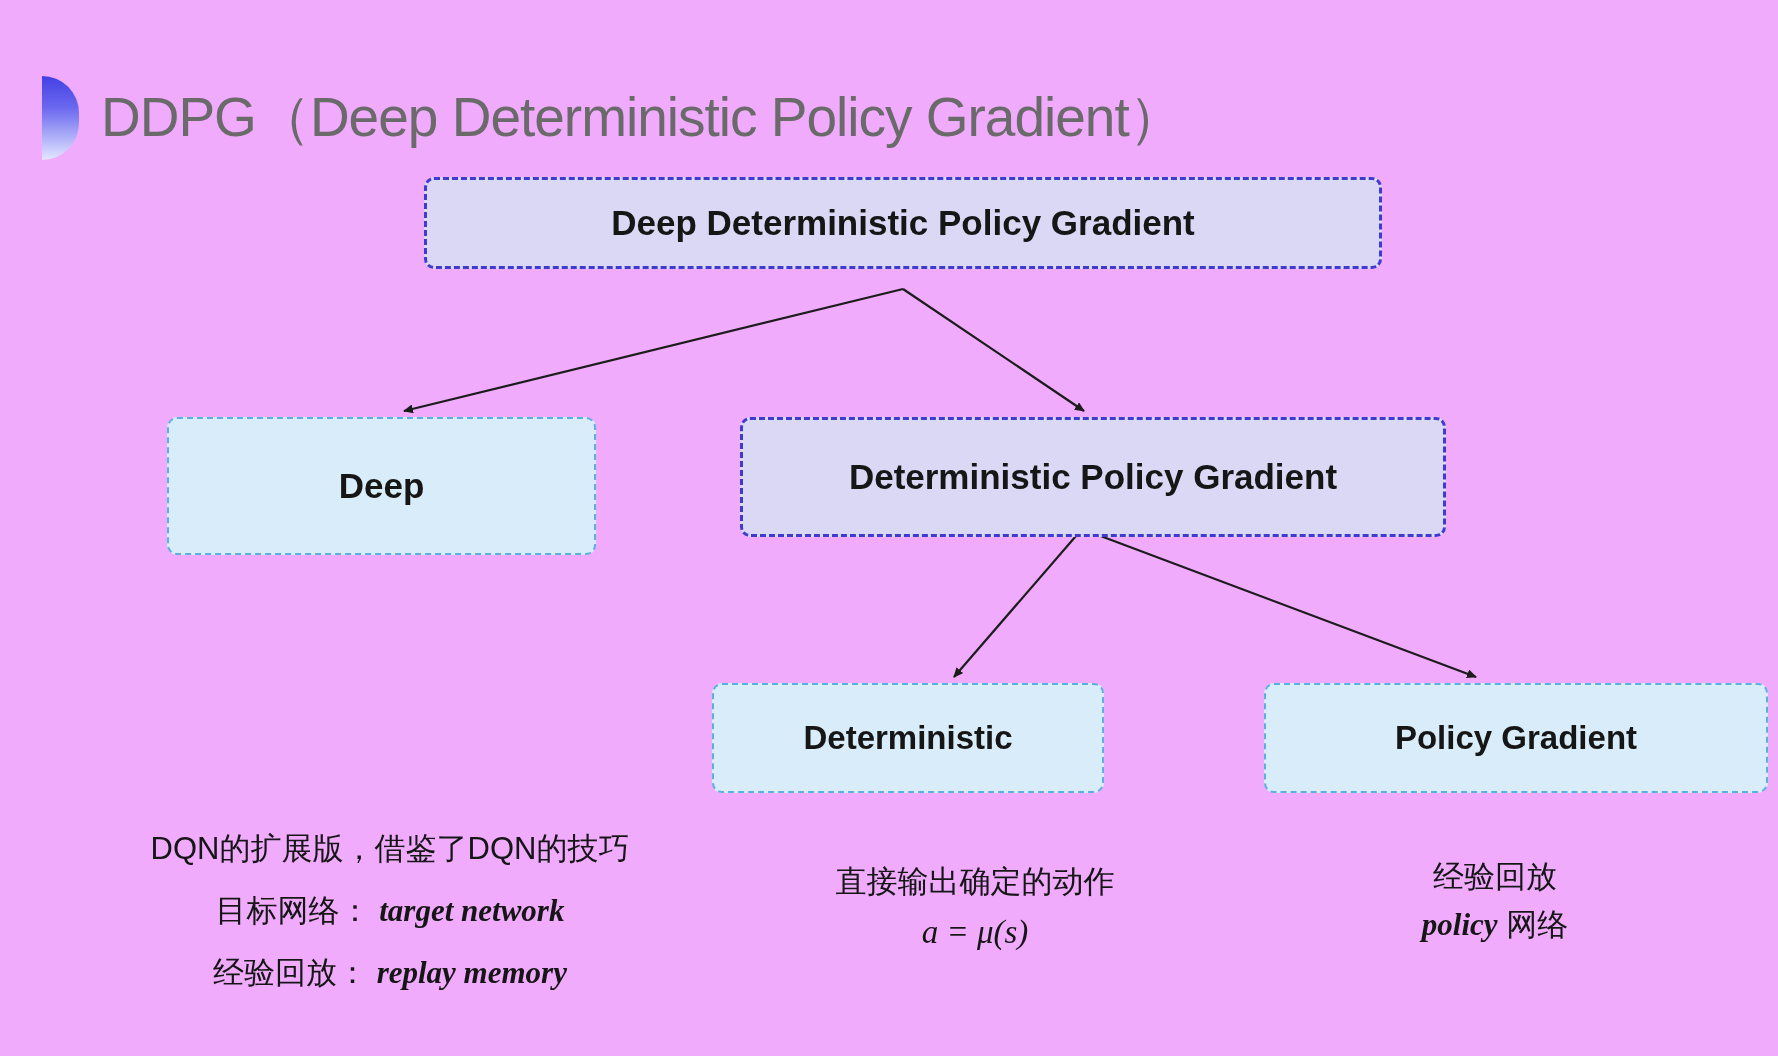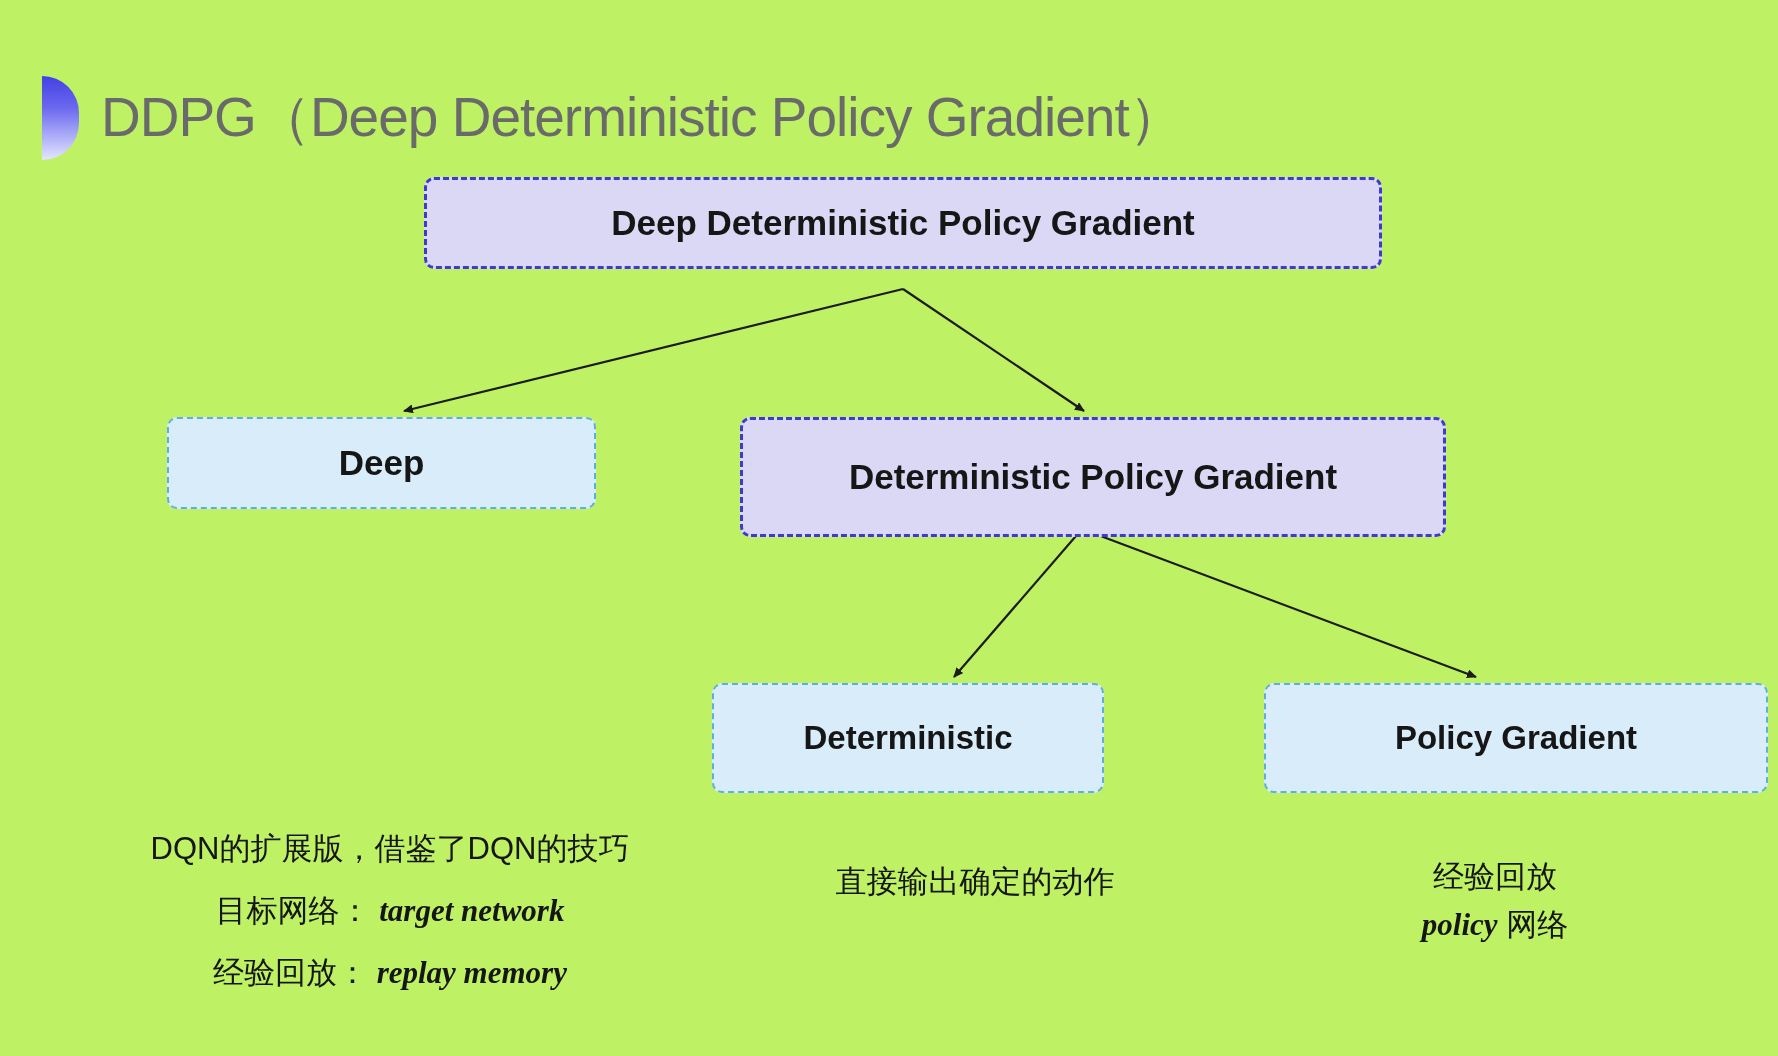--- a/index.html
+++ b/index.html
@@ -5,36 +5,36 @@
   :root{
     --purple-fill:#dbd8f6; --purple-border:#3f3ccd;
     --cyan-fill:#d8edf9;   --cyan-border:#5cb0e0;
     --arrow:#1c1c1c;       --title-gray:#6a6a6a;
     --bullet-top:#4340e4;  --bullet-bottom:#e4e6ff;
     --ink:#161616;
   }
   *{box-sizing:border-box;margin:0;padding:0}
   html,body{background:#ffffff}
   body{font-family:"Liberation Sans","DejaVu Sans",sans-serif;}
-  .slide{position:relative;width:1778px;height:1056px;background:#bef264;overflow:hidden}
+  .slide{position:relative;width:1778px;height:1056px;background:#f0abfc;overflow:hidden}
 
   
   .title-row{position:absolute;left:42px;top:72px;height:92px;display:flex;align-items:center}
   .bullet{width:37px;height:84px;border-radius:0 60px 60px 0;
           background:linear-gradient(180deg,var(--bullet-top) 0%,#6b68ef 38%,#a9aaf7 70%,var(--bullet-bottom) 100%);
           margin-right:22px;flex:0 0 auto}
   .page-title{font-size:55px;font-weight:500;color:var(--title-gray);letter-spacing:-1px;white-space:nowrap}
 
   
   .node{position:absolute;display:flex;align-items:center;justify-content:center;
         border-radius:10px;color:var(--ink);font-weight:600;white-space:nowrap}
   .node.purple{background:var(--purple-fill);border:3px dashed var(--purple-border)}
   .node.cyan{background:var(--cyan-fill);border:2.5px dashed var(--cyan-border)}
   .node-root{left:424px;top:177px;width:958px;height:92px;font-size:35px}
-  .node-deep{left:167px;top:417px;width:429px;height:92px;font-size:35px}
+  .node-deep{left:167px;top:417px;width:429px;height:138px;font-size:35px}
   .node-dpg{left:740px;top:417px;width:706px;height:120px;font-size:35px}
   .node-det{left:712px;top:683px;width:392px;height:110px;font-size:33px}
   .node-pg{left:1264px;top:683px;width:504px;height:110px;font-size:33px}
 
   
   svg.arrows{position:absolute;left:0;top:0;width:1778px;height:1056px;pointer-events:none}
   svg.arrows line{stroke:var(--arrow);stroke-width:2.2px}
 
   
   .note{position:absolute;color:var(--ink);text-align:center;font-weight:500}
@@ -88,20 +88,21 @@
   </div>
 
   <div class="note note-deep">
     <span class="ln">DQN的扩展版，借鉴了DQN的技巧</span>
     <span class="ln"><span>目标网络：</span>&nbsp;<span class="it">target network</span></span>
     <span class="ln"><span>经验回放：</span>&nbsp;<span class="it">replay memory</span></span>
   </div>
 
   <div class="note note-det">
     <span class="ln">直接输出确定的动作</span>
+    <span class="ln formula">a = μ(s)</span>
   </div>
 
   <div class="note note-pg">
     <span class="ln">经验回放</span>
     <span class="ln"><span class="it">policy</span><span> 网络</span></span>
   </div>
 
 </div>
 
 </body></html>

